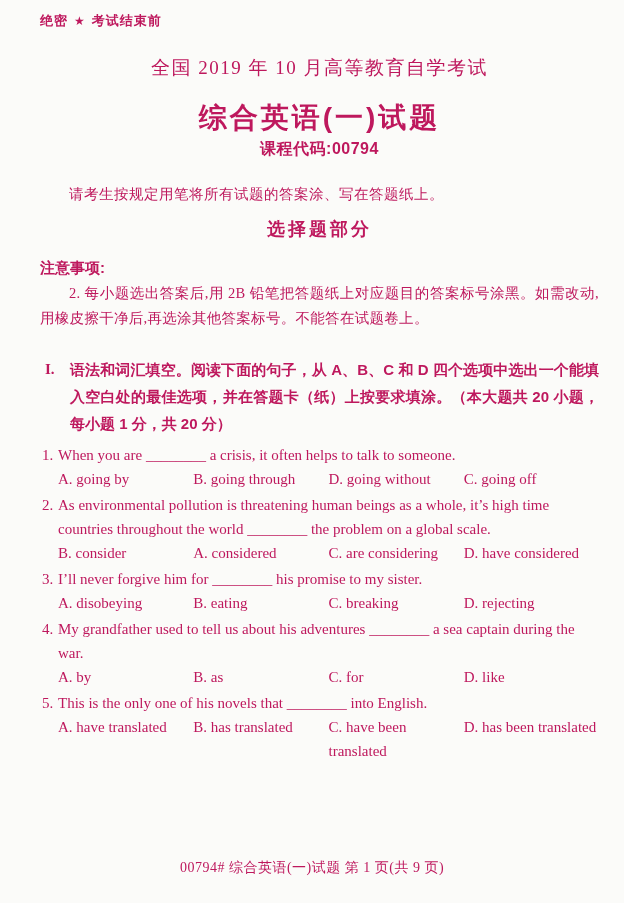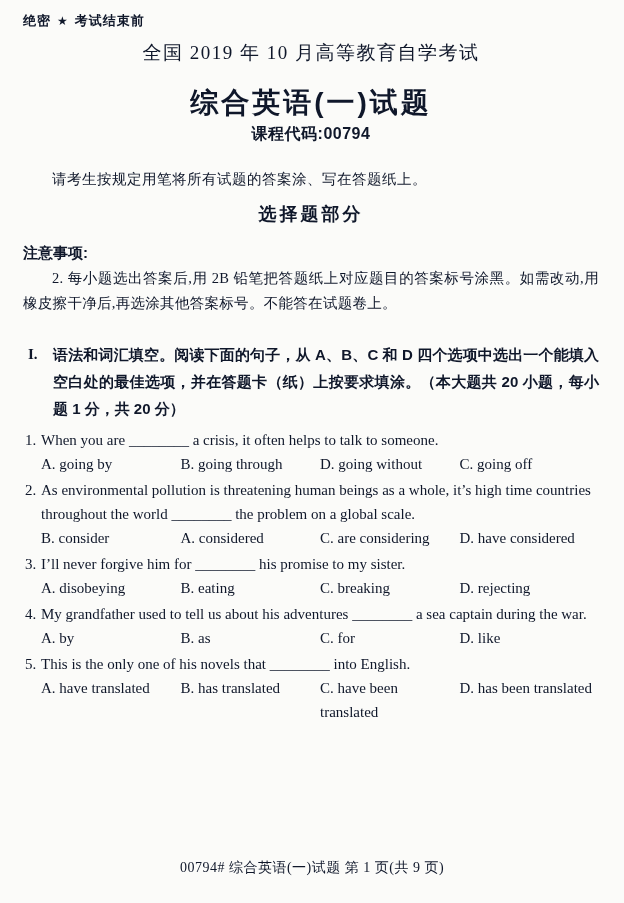--- a/index.html
+++ b/index.html
@@ -6,39 +6,39 @@
     margin: 0;
     padding: 0;
     background: #e9e9e7;
   }
   .page {
     position: relative;
     width: 624px;
     height: 903px;
     margin: 0 auto;
     background: #fbfbf9;
-    color: #0f172a;
+    color: #be185d;
     box-sizing: border-box;
-    padding: 12px 25px 0 23px;
+    padding: 12px 25px 0 40px;
     font-family: "Liberation Serif", "DejaVu Serif", serif;
     overflow: hidden;
   }
   .secrecy {
     font-family: "Liberation Sans", "DejaVu Sans", sans-serif;
     font-weight: bold;
     font-size: 13px;
     line-height: 18px;
     letter-spacing: 1px;
   }
   .secrecy .star { font-size: 12px; padding: 0 6px; }
   .title1 {
     text-align: center;
     font-size: 19px;
     line-height: 26px;
-    margin-top: 10px;
+    margin-top: 25px;
     letter-spacing: 1.5px;
   }
   .title2 {
     text-align: center;
     font-family: "Liberation Sans", "DejaVu Sans", sans-serif;
     font-weight: bold;
     font-size: 28px;
     line-height: 36px;
     letter-spacing: 3px;
     margin-top: 19px;

